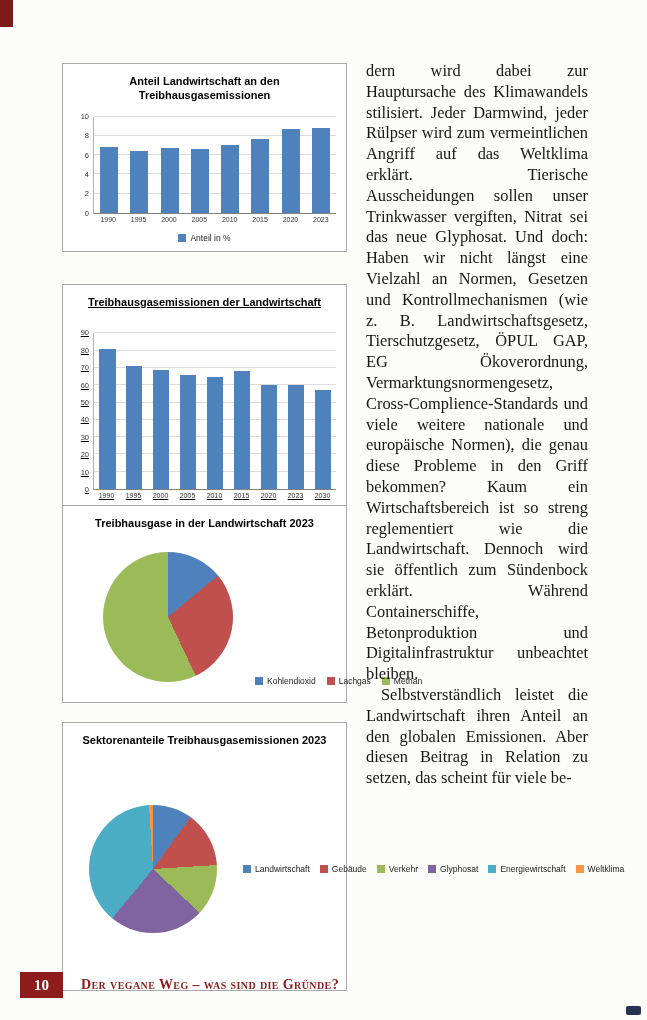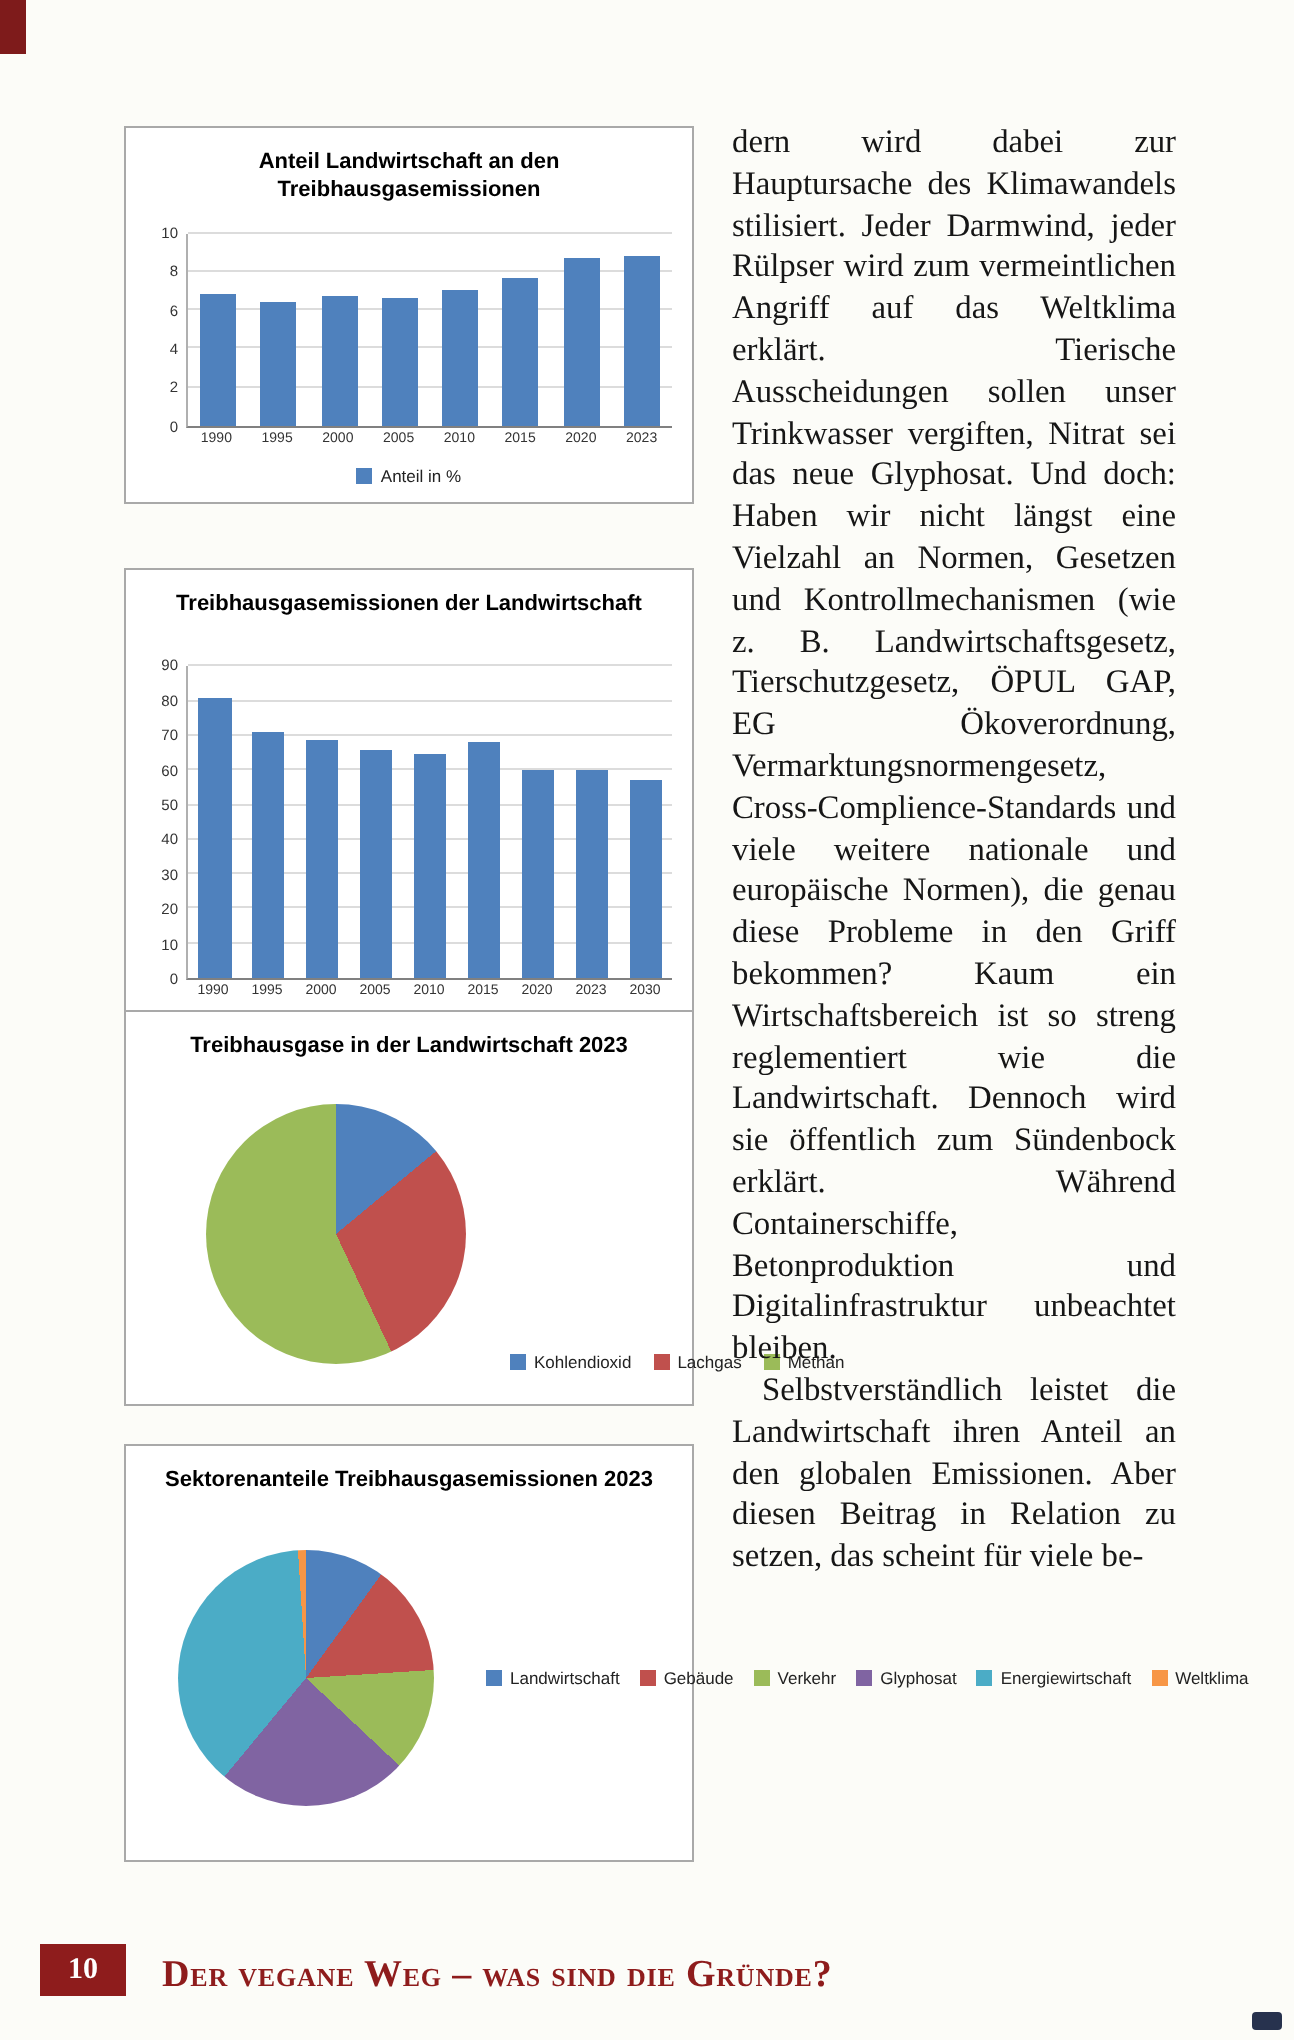--- a/index.html
+++ b/index.html
@@ -21,23 +21,23 @@
     position:absolute; left:62px; width:285px;
     box-sizing:border-box;
     border:1px solid #a9a9a9;
     background:#ffffff;
     padding:8px 10px 6px 10px;
     display:flex; flex-direction:column;
     font-family:"Liberation Sans", sans-serif;
     margin:0;
   }
   #chart1 { top:63px;  height:189px; }
-  #chart2 { top:284px; height:244px; }
+  #chart2 { top:284px; height:244px;text-decoration:underline; }
   #chart3 { top:505px; height:198px; }
-  #chart4 { top:722px; height:209px; }
+  #chart4 { top:722px; height:269px; }
 
   .chart-title {
     font-weight:bold; font-size:11px; line-height:1.3;
     text-align:center; color:#000;
     margin:2px auto 12px auto;
   }
   #chart1 .chart-title { max-width:180px; margin-bottom:14px; }
   #chart2 .chart-title { margin-bottom:24px; }
   #chart3 .chart-title { margin-bottom:8px; }
   #chart4 .chart-title { max-width:245px; margin-bottom:6px; }
@@ -89,21 +89,21 @@
 
   
   .pagenum-box {
     position:absolute; left:20px; top:972px; width:43px; height:26px;
     background:#8e1c1c; color:#ffffff;
     display:flex; align-items:center; justify-content:center;
     font-size:15px; font-weight:bold;
   }
   .running-title {
     position:absolute; left:81px; top:977px;
-    color:#8e1c1c; font-weight:bold; font-size:19px;
+    color:#8e1c1c; font-weight:bold; font-size:14px;
     font-variant:small-caps; letter-spacing:0.4px;
     white-space:nowrap;
   }
 </style>
 </head>
 <body>
 
 <div class="page">
 
   <div class="corner-tl"></div>

